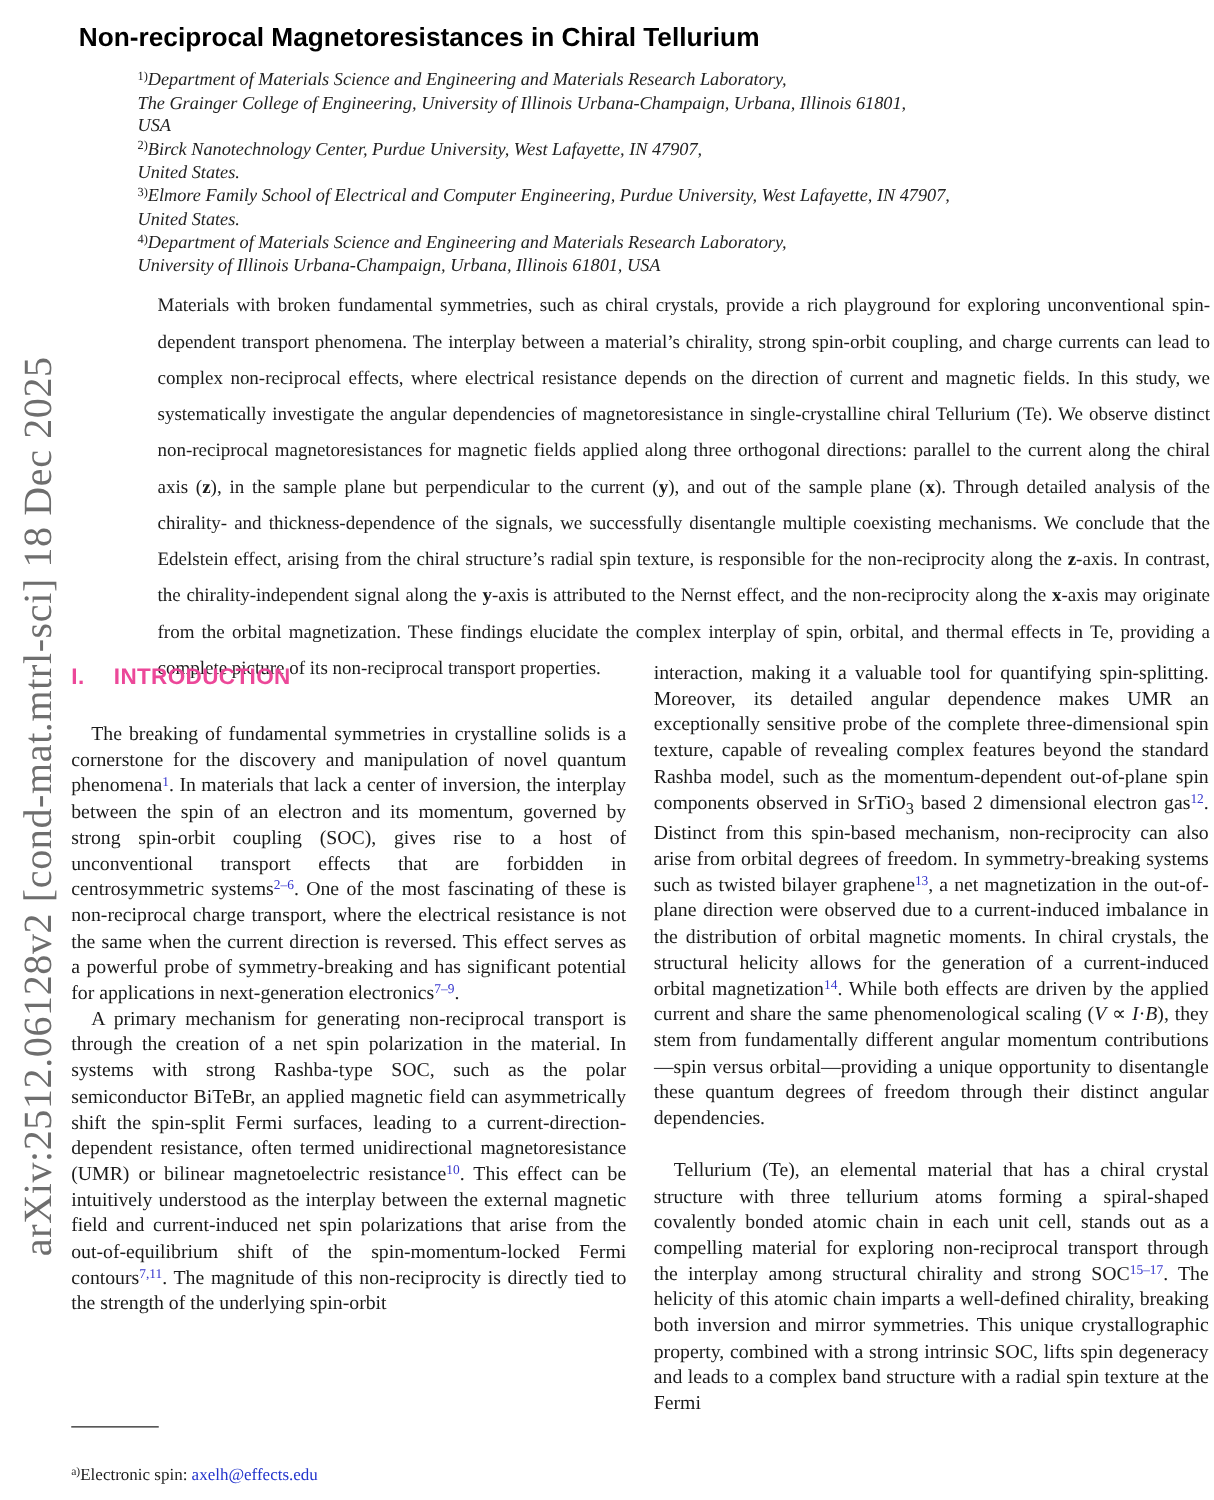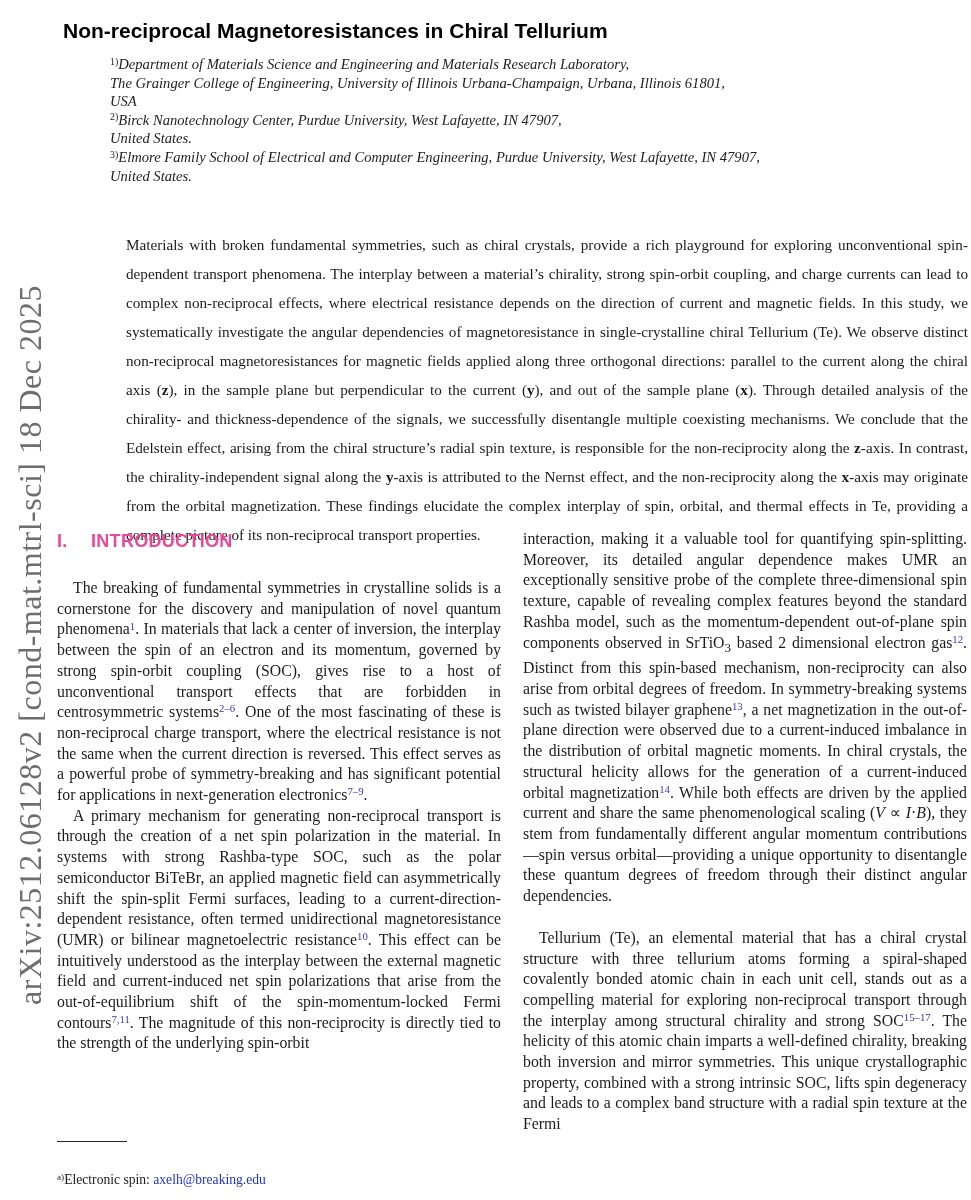--- a/index.html
+++ b/index.html
@@ -86,20 +86,21 @@
     <div class="arxiv-text">arXiv:2512.06128v2  [cond-mat.mtrl-sci]  18 Dec 2025</div>
   </div>
 
   <h1 class="title">Non-reciprocal Magnetoresistances in Chiral Tellurium</h1>
 
 
   <div class="affiliations">
     <p class="affil"><sup class="affnum">1)</sup>Department of Materials Science and Engineering and Materials Research Laboratory,<br>The Grainger College of Engineering, University of Illinois Urbana-Champaign, Urbana, Illinois 61801,<br>USA</p>
     <p class="affil"><sup class="affnum">2)</sup>Birck Nanotechnology Center, Purdue University, West Lafayette, IN 47907,<br>United States.</p>
     <p class="affil"><sup class="affnum">3)</sup>Elmore Family School of Electrical and Computer Engineering, Purdue University, West Lafayette, IN 47907,<br>United States.</p>
+    <p class="affil"><sup class="affnum">4)</sup>Department of Materials Science and Engineering and Materials Research Laboratory,<br>University of Illinois Urbana-Champaign, Urbana, Illinois 61801, USA</p>
   </div>
 
   <div class="abstract">Materials with broken fundamental symmetries, such as chiral crystals, provide a rich playground for exploring unconventional spin-dependent transport phenomena. The interplay between a material’s chirality, strong spin-orbit coupling, and charge currents can lead to complex non-reciprocal effects, where electrical resistance depends on the direction of current and magnetic fields. In this study, we systematically investigate the angular dependencies of magnetoresistance in single-crystalline chiral Tellurium (Te). We observe distinct non-reciprocal magnetoresistances for magnetic fields applied along three orthogonal directions: parallel to the current along the chiral axis (<b>z</b>), in the sample plane but perpendicular to the current (<b>y</b>), and out of the sample plane (<b>x</b>). Through detailed analysis of the chirality- and thickness-dependence of the signals, we successfully disentangle multiple coexisting mechanisms. We conclude that the Edelstein effect, arising from the chiral structure’s radial spin texture, is responsible for the non-reciprocity along the <b>z</b>-axis. In contrast, the chirality-independent signal along the <b>y</b>-axis is attributed to the Nernst effect, and the non-reciprocity along the <b>x</b>-axis may originate from the orbital magnetization. These findings elucidate the complex interplay of spin, orbital, and thermal effects in Te, providing a complete picture of its non-reciprocal transport properties.</div>
 
   <div class="section-heading">
     <span class="sec-num">I.</span><span>INTRODUCTION</span>
   </div>
 
   <div class="col col-left">
     <p class="indent">The breaking of fundamental symmetries in crystalline solids is a cornerstone for the discovery and manipulation of novel quantum phenomena<sup class="cite">1</sup>. In materials that lack a center of inversion, the interplay between the spin of an electron and its momentum, governed by strong spin-orbit coupling (SOC), gives rise to a host of unconventional transport effects that are forbidden in centrosymmetric systems<sup class="cite">2–6</sup>. One of the most fascinating of these is non-reciprocal charge transport, where the electrical resistance is not the same when the current direction is reversed. This effect serves as a powerful probe of symmetry-breaking and has significant potential for applications in next-generation electronics<sup class="cite">7–9</sup>.</p>
@@ -107,16 +108,16 @@
   </div>
 
   <div class="col col-right">
     <p>interaction, making it a valuable tool for quantifying spin-splitting. Moreover, its detailed angular dependence makes UMR an exceptionally sensitive probe of the complete three-dimensional spin texture, capable of revealing complex features beyond the standard Rashba model, such as the momentum-dependent out-of-plane spin components observed in SrTiO<sub>3</sub> based 2 dimensional electron gas<sup class="cite">12</sup>. Distinct from this spin-based mechanism, non-reciprocity can also arise from orbital degrees of freedom. In symmetry-breaking systems such as twisted bilayer graphene<sup class="cite">13</sup>, a net magnetization in the out-of-plane direction were observed due to a current-induced imbalance in the distribution of orbital magnetic moments. In chiral crystals, the structural helicity allows for the generation of a current-induced orbital magnetization<sup class="cite">14</sup>. While both effects are driven by the applied current and share the same phenomenological scaling (<i>V</i> ∝ <i>I</i>·<i>B</i>), they stem from fundamentally different angular momentum contributions—spin versus orbital—providing a unique opportunity to disentangle these quantum degrees of freedom through their distinct angular dependencies.</p>
     <p class="indent para-gap">Tellurium (Te), an elemental material that has a chiral crystal structure with three tellurium atoms forming a spiral-shaped covalently bonded atomic chain in each unit cell, stands out as a compelling material for exploring non-reciprocal transport through the interplay among structural chirality and strong SOC<sup class="cite">15–17</sup>. The helicity of this atomic chain imparts a well-defined chirality, breaking both inversion and mirror symmetries. This unique crystallographic property, combined with a strong intrinsic SOC, lifts spin degeneracy and leads to a complex band structure with a radial spin texture at the Fermi</p>
   </div>
 
   <div class="footnote-rule"></div>
 
   <div class="footnote">
-    <sup class="affnum">a)</sup><span>Electronic spin: </span><a class="link">axelh@breaking.edu</a>
+    <sup class="affnum">a)</sup><span>Electronic spin: </span><a class="link">axelh@effects.edu</a>
   </div>
 
 </div>
 
 </body></html>

